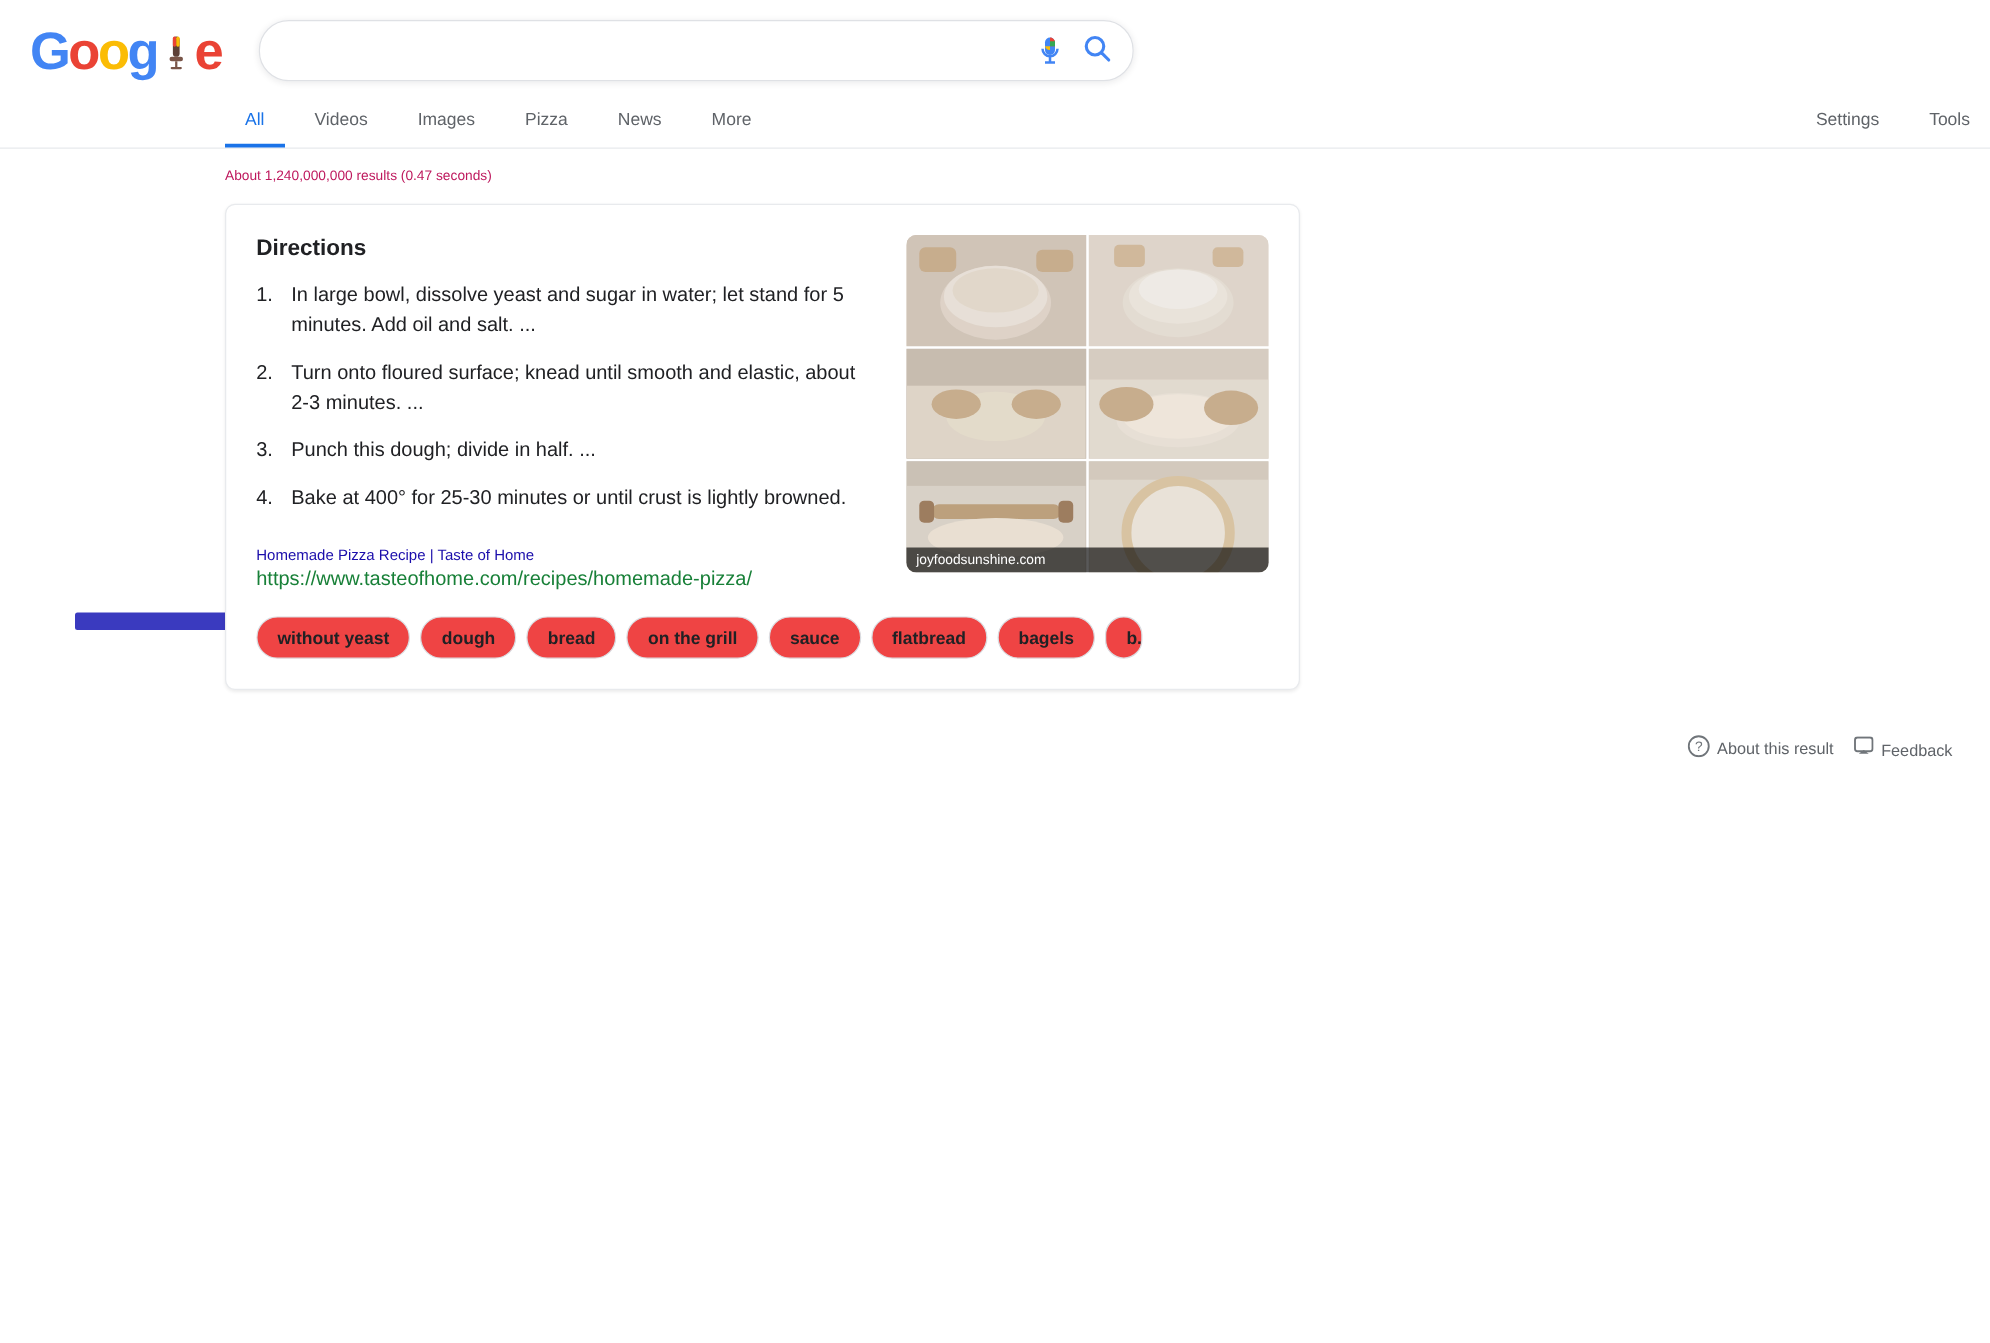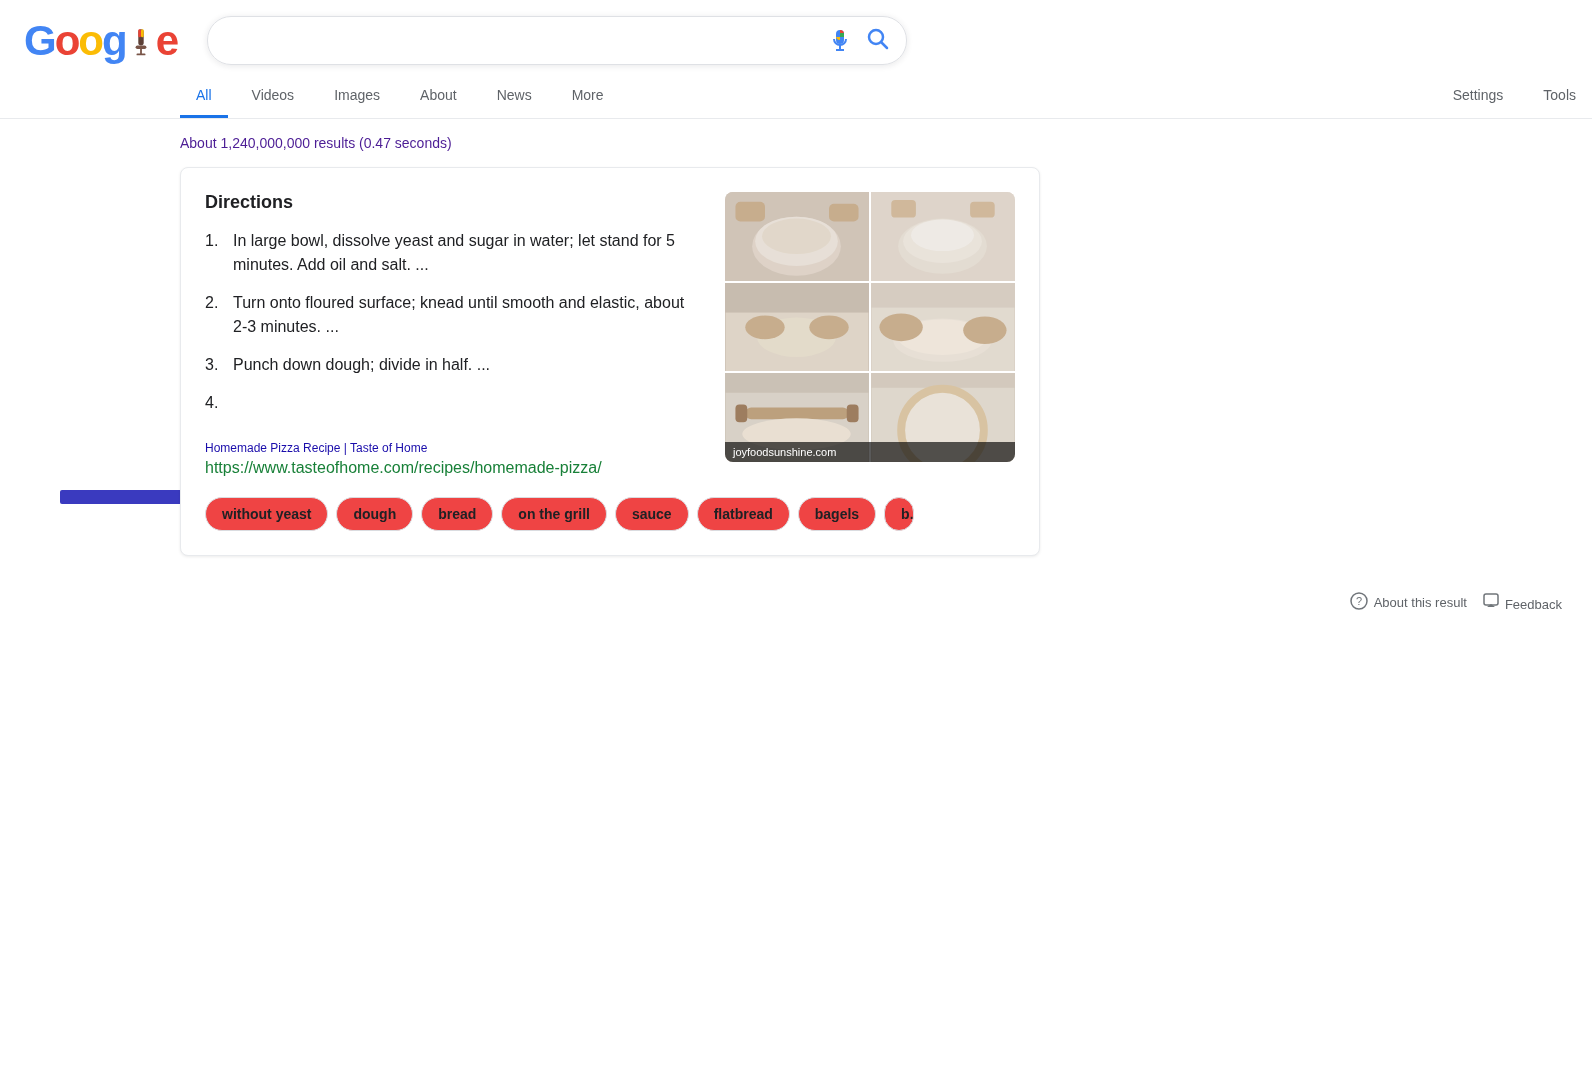--- a/index.html
+++ b/index.html
@@ -90,22 +90,22 @@
       color: #1a73e8;
       border-bottom: 3px solid #1a73e8;
       font-weight: 500;
     }
     .nav-spacer { flex: 1; }
     .nav-tab.settings-tab, .nav-tab.tools-tab { color: #5f6368; }
 
     
     .results-count {
       padding: 16px 0 16px 180px;
-      font-size: 14px;
-      color: #4c1d95;
+      font-size: 11px;
+      color: #be185d;
     }
 
     
     .main-content {
       padding: 0 0 0 180px;
       max-width: 1100px;
     }
 
     
     .arrow-container {
@@ -354,21 +354,21 @@
           </svg>
         </span>
       </div>
     </div>
   </div>
 
   <nav class="nav-tabs">
     <a class="nav-tab active">All</a>
     <a class="nav-tab">Videos</a>
     <a class="nav-tab">Images</a>
-    <a class="nav-tab">About</a>
+    <a class="nav-tab">Pizza</a>
     <a class="nav-tab">News</a>
     <a class="nav-tab">More</a>
     <div class="nav-spacer"></div>
     <a class="nav-tab settings-tab">Settings</a>
     <a class="nav-tab tools-tab">Tools</a>
   </nav>
 
   <div class="results-count">
     <span>About 1,240,000,000 results (0.47 seconds)</span>
   </div>
@@ -388,24 +388,25 @@
             <li>
               <span class="num">1.</span>
               <span>In large bowl, dissolve yeast and sugar in water; let stand for 5 minutes. Add oil and salt. ...</span>
             </li>
             <li>
               <span class="num">2.</span>
               <span>Turn onto floured surface; knead until smooth and elastic, about 2-3 minutes. ...</span>
             </li>
             <li>
               <span class="num">3.</span>
-              <span>Punch down dough; divide in half. ...</span>
+              <span>Punch this dough; divide in half. ...</span>
             </li>
             <li>
               <span class="num">4.</span>
+              <span>Bake at 400° for 25-30 minutes or until crust is lightly browned.</span>
             </li>
           </ol>
 
           <div class="source-link">
             <a href="#">Homemade Pizza Recipe | Taste of Home</a>
             <div class="source-url">https://www.tasteofhome.com/recipes/homemade-pizza/</div>
           </div>
         </div>
 
         <div class="snippet-images">

